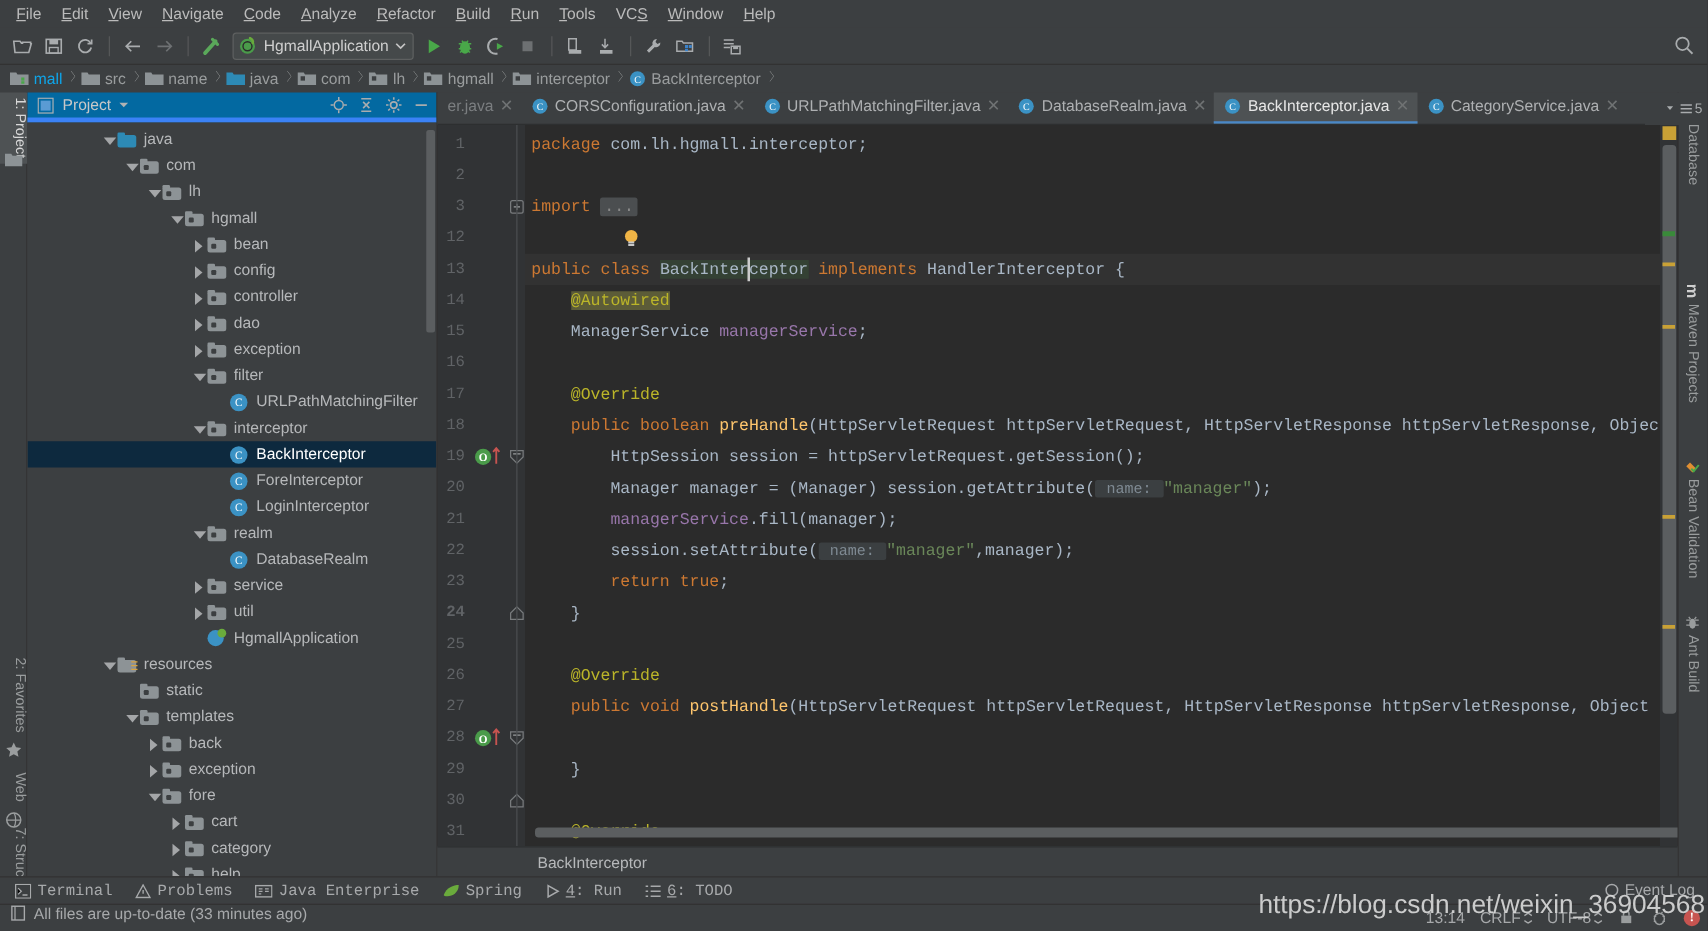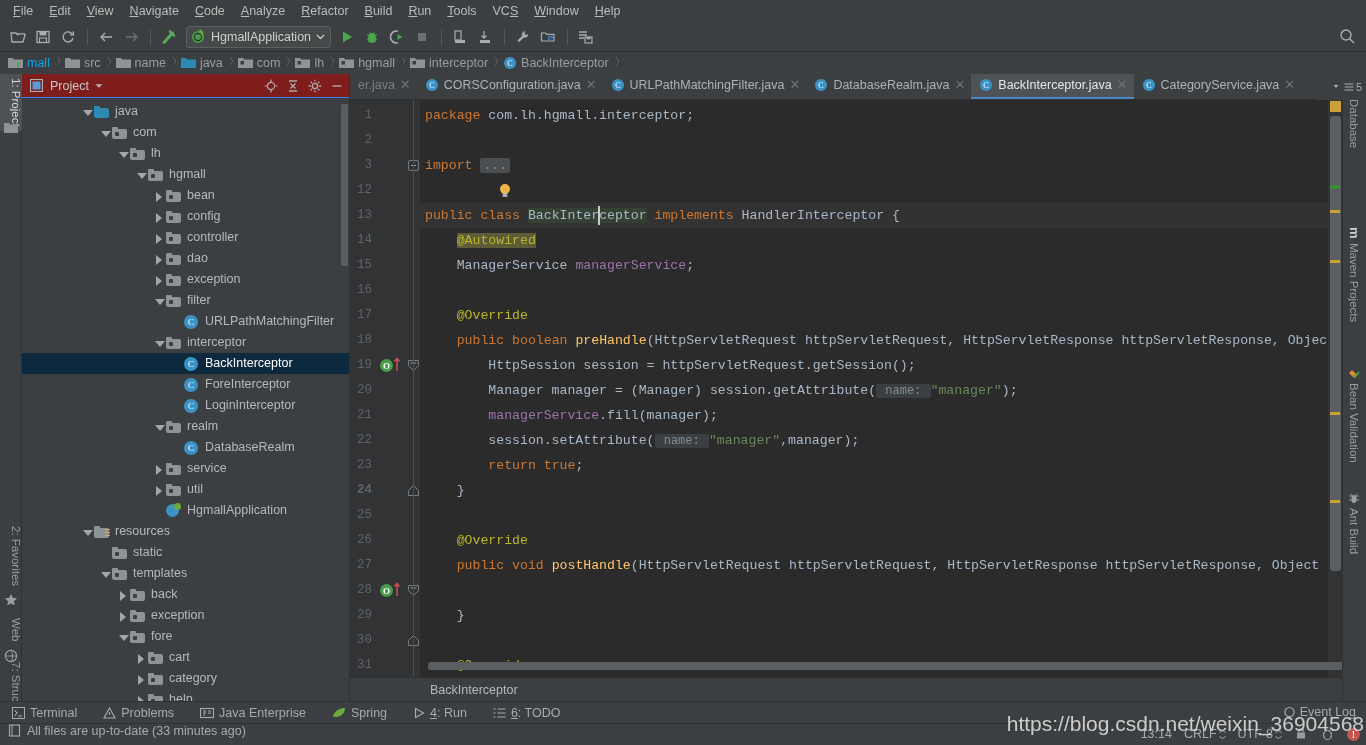--- a/index.html
+++ b/index.html
@@ -87,21 +87,21 @@
     white-space: nowrap; display: flex; align-items: center; gap: 4px;
   }
 
   
   .projpanel {
     position: absolute; left: 22px; top: 74px; width: 328px; height: 627px;
     background: #3c3f41; border-right: 1px solid #323232;
   }
   .proj-header {
     height: 24px; display: flex; align-items: center; padding: 0 4px 0 6px;
-    gap: 6px; border-bottom: 1px solid #3b82f6; background: #7f1d1d;
+    gap: 6px; border-bottom: 4px solid #3b82f6; background: #0369a1;
   }
   .proj-header .title { font-size: 12.5px; color: #c8c8c8; }
   .proj-header .spacer { flex: 1; }
   .proj-hicon { width: 16px; height: 16px; display:flex; align-items:center; justify-content:center; }
   .tree {
     position: absolute; top: 24px; left: 0; right: 0; bottom: 0;
     background: #3c3f41; overflow: hidden; padding-top: 3px;
   }
   .trow {
     height: 21px; display: flex; align-items: center; white-space: nowrap;
@@ -246,22 +246,22 @@
   
   .editor-crumb {
     position:absolute; left:350px; top:677px; width:992px; height:24px;
     background:#3c3f41; display:flex; align-items:center; padding-left:80px;
     font-size:12.5px; color:#b6b8ba; border-top:1px solid #2d2f30;
   }
 
   
   .bottombar {
     position:absolute; left:0; top:701px; width:1366px; height:22px;
-    background:#3c3f41; display:flex; align-items:center; gap:8px;
-    border-top:1px solid #323232; padding-left:6px;
+    background:#3c3f41; display:flex; align-items:center; gap:0px;
+    border-top:1px solid #323232; padding-left:6px;font-family:Liberation Mono, monospace;
   }
   .btw {
     display:flex; align-items:center; gap:5px; padding:2px 12px 2px 6px;
     font-size:12.5px; color:#a7a9ab; white-space:nowrap;
   }
   .btw u { text-decoration: underline; }
 
   
   .statusbar {
     position:absolute; left:0; top:723px; width:1366px; height:22px;

